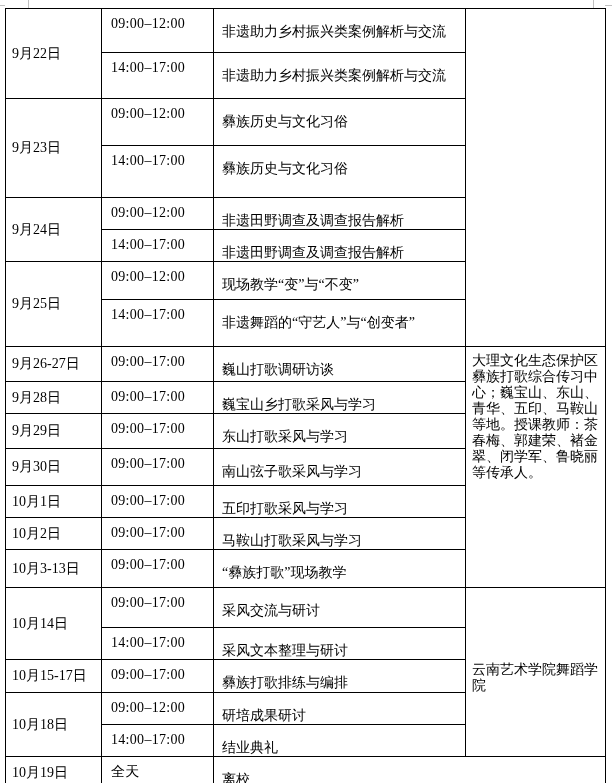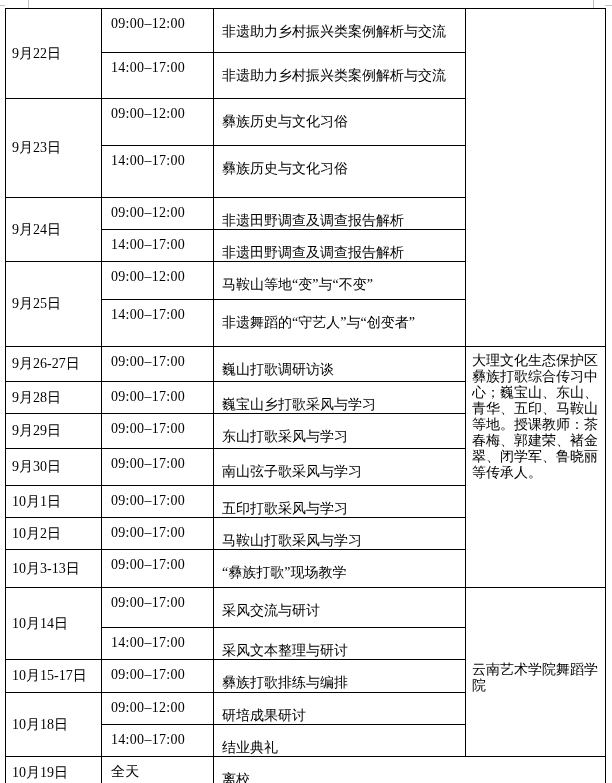--- a/index.html
+++ b/index.html
@@ -114,21 +114,21 @@
       <td class="course-cell">非遗田野调查及调查报告解析</td>
     </tr>
     <tr style="height:29px">
       <td class="time-cell">14:00–17:00</td>
       <td class="course-cell">非遗田野调查及调查报告解析</td>
     </tr>
 
     <tr style="height:38px">
       <td class="date-cell" rowspan="2">9月25日</td>
       <td class="time-cell">09:00–12:00</td>
-      <td class="course-cell">马鞍山等地“变”与“不变”</td>
+      <td class="course-cell">现场教学“变”与“不变”</td>
     </tr>
     <tr style="height:47px">
       <td class="time-cell">14:00–17:00</td>
       <td class="course-cell">非遗舞蹈的“守艺人”与“创变者”</td>
     </tr>
 
     <tr style="height:35px">
       <td class="date-cell">9月26-27日</td>
       <td class="time-cell">09:00–17:00</td>
       <td class="course-cell">巍山打歌调研访谈</td>

